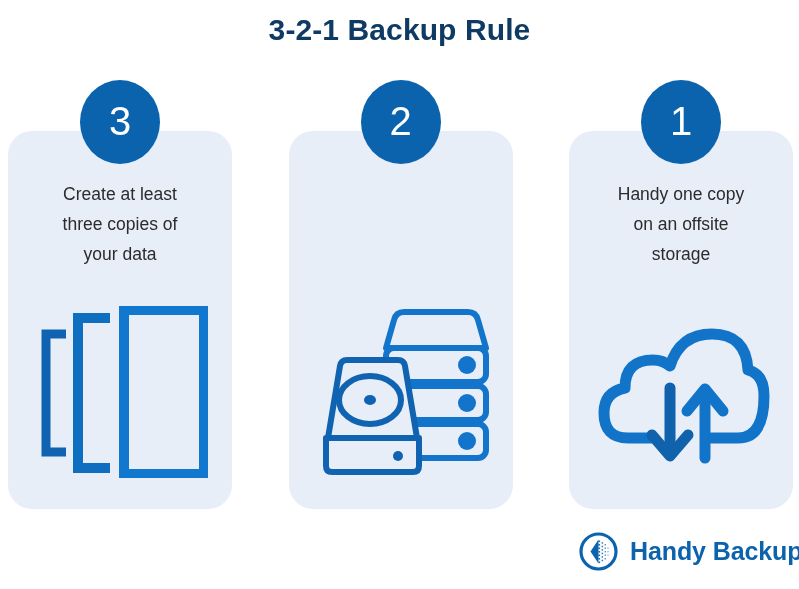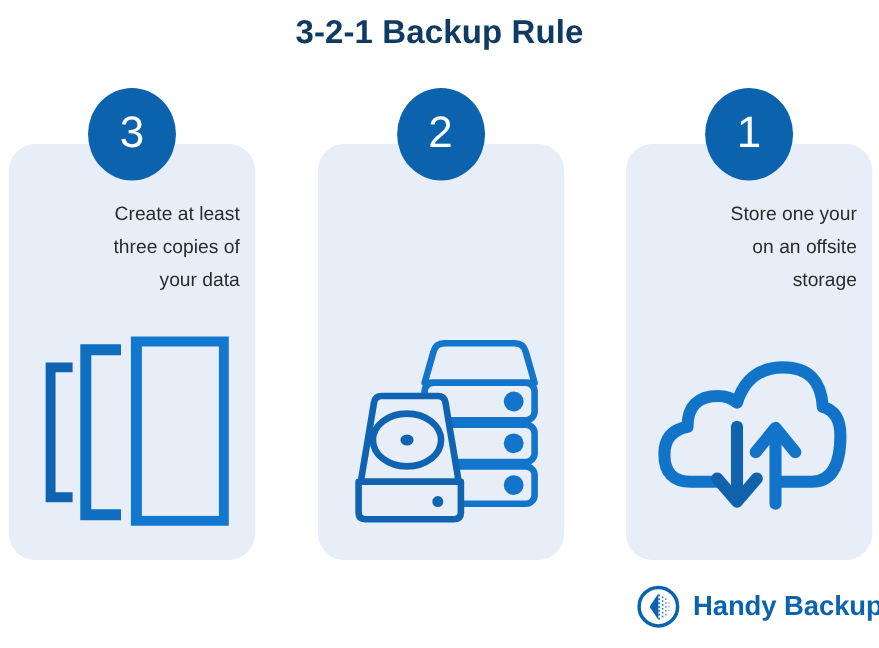--- a/index.html
+++ b/index.html
@@ -67,21 +67,21 @@
     padding-bottom: 2px;
     box-sizing: border-box;
   }
 
   
   .caption {
     position: absolute;
     top: 48px;
     left: 14px;
     width: 196px;
-    text-align: right;
+    text-align: center;
     font-size: 17.5px;
     line-height: 30px;
     color: #2b2b2b;
     white-space: pre-line;
   }
 
   
   .icon-slot {
     position: absolute;
     left: 0;
@@ -164,21 +164,21 @@
           <ellipse cx="60" cy="96" rx="31" ry="24"></ellipse>
         </g>
         <ellipse cx="60" cy="96" rx="6" ry="5" fill="#0f63b0"></ellipse>
         <circle cx="88" cy="152" r="5" fill="#0f63b0"></circle>
       </svg>
     </div>
   </div>
 
   <div class="card">
     <div class="badge">1</div>
-    <div class="caption">Store one your
+    <div class="caption">Handy one copy
 on an offsite
 storage</div>
     <div class="icon-slot">
       <svg width="178" height="160" viewBox="0 0 178 160" fill="none" aria-hidden="true">
 
         <path d="M62 126 H36 Q12 126 12 101 Q12 80 33 76 Q33 48 61 48 Q71 48 78 54 Q88 22 120 22 Q154 22 156 58 Q172 62 172 84 Q172 126 146 126 H118" stroke="#1274c8" stroke-width="11" fill="none" stroke-linecap="round" stroke-linejoin="round"></path>
 
         <path d="M78 76 V142" stroke="#1062ad" stroke-width="11" stroke-linecap="round"></path>
         <path d="M60 123 L78 144 L96 123" stroke="#1062ad" stroke-width="11" fill="none" stroke-linecap="round" stroke-linejoin="round"></path>
 

